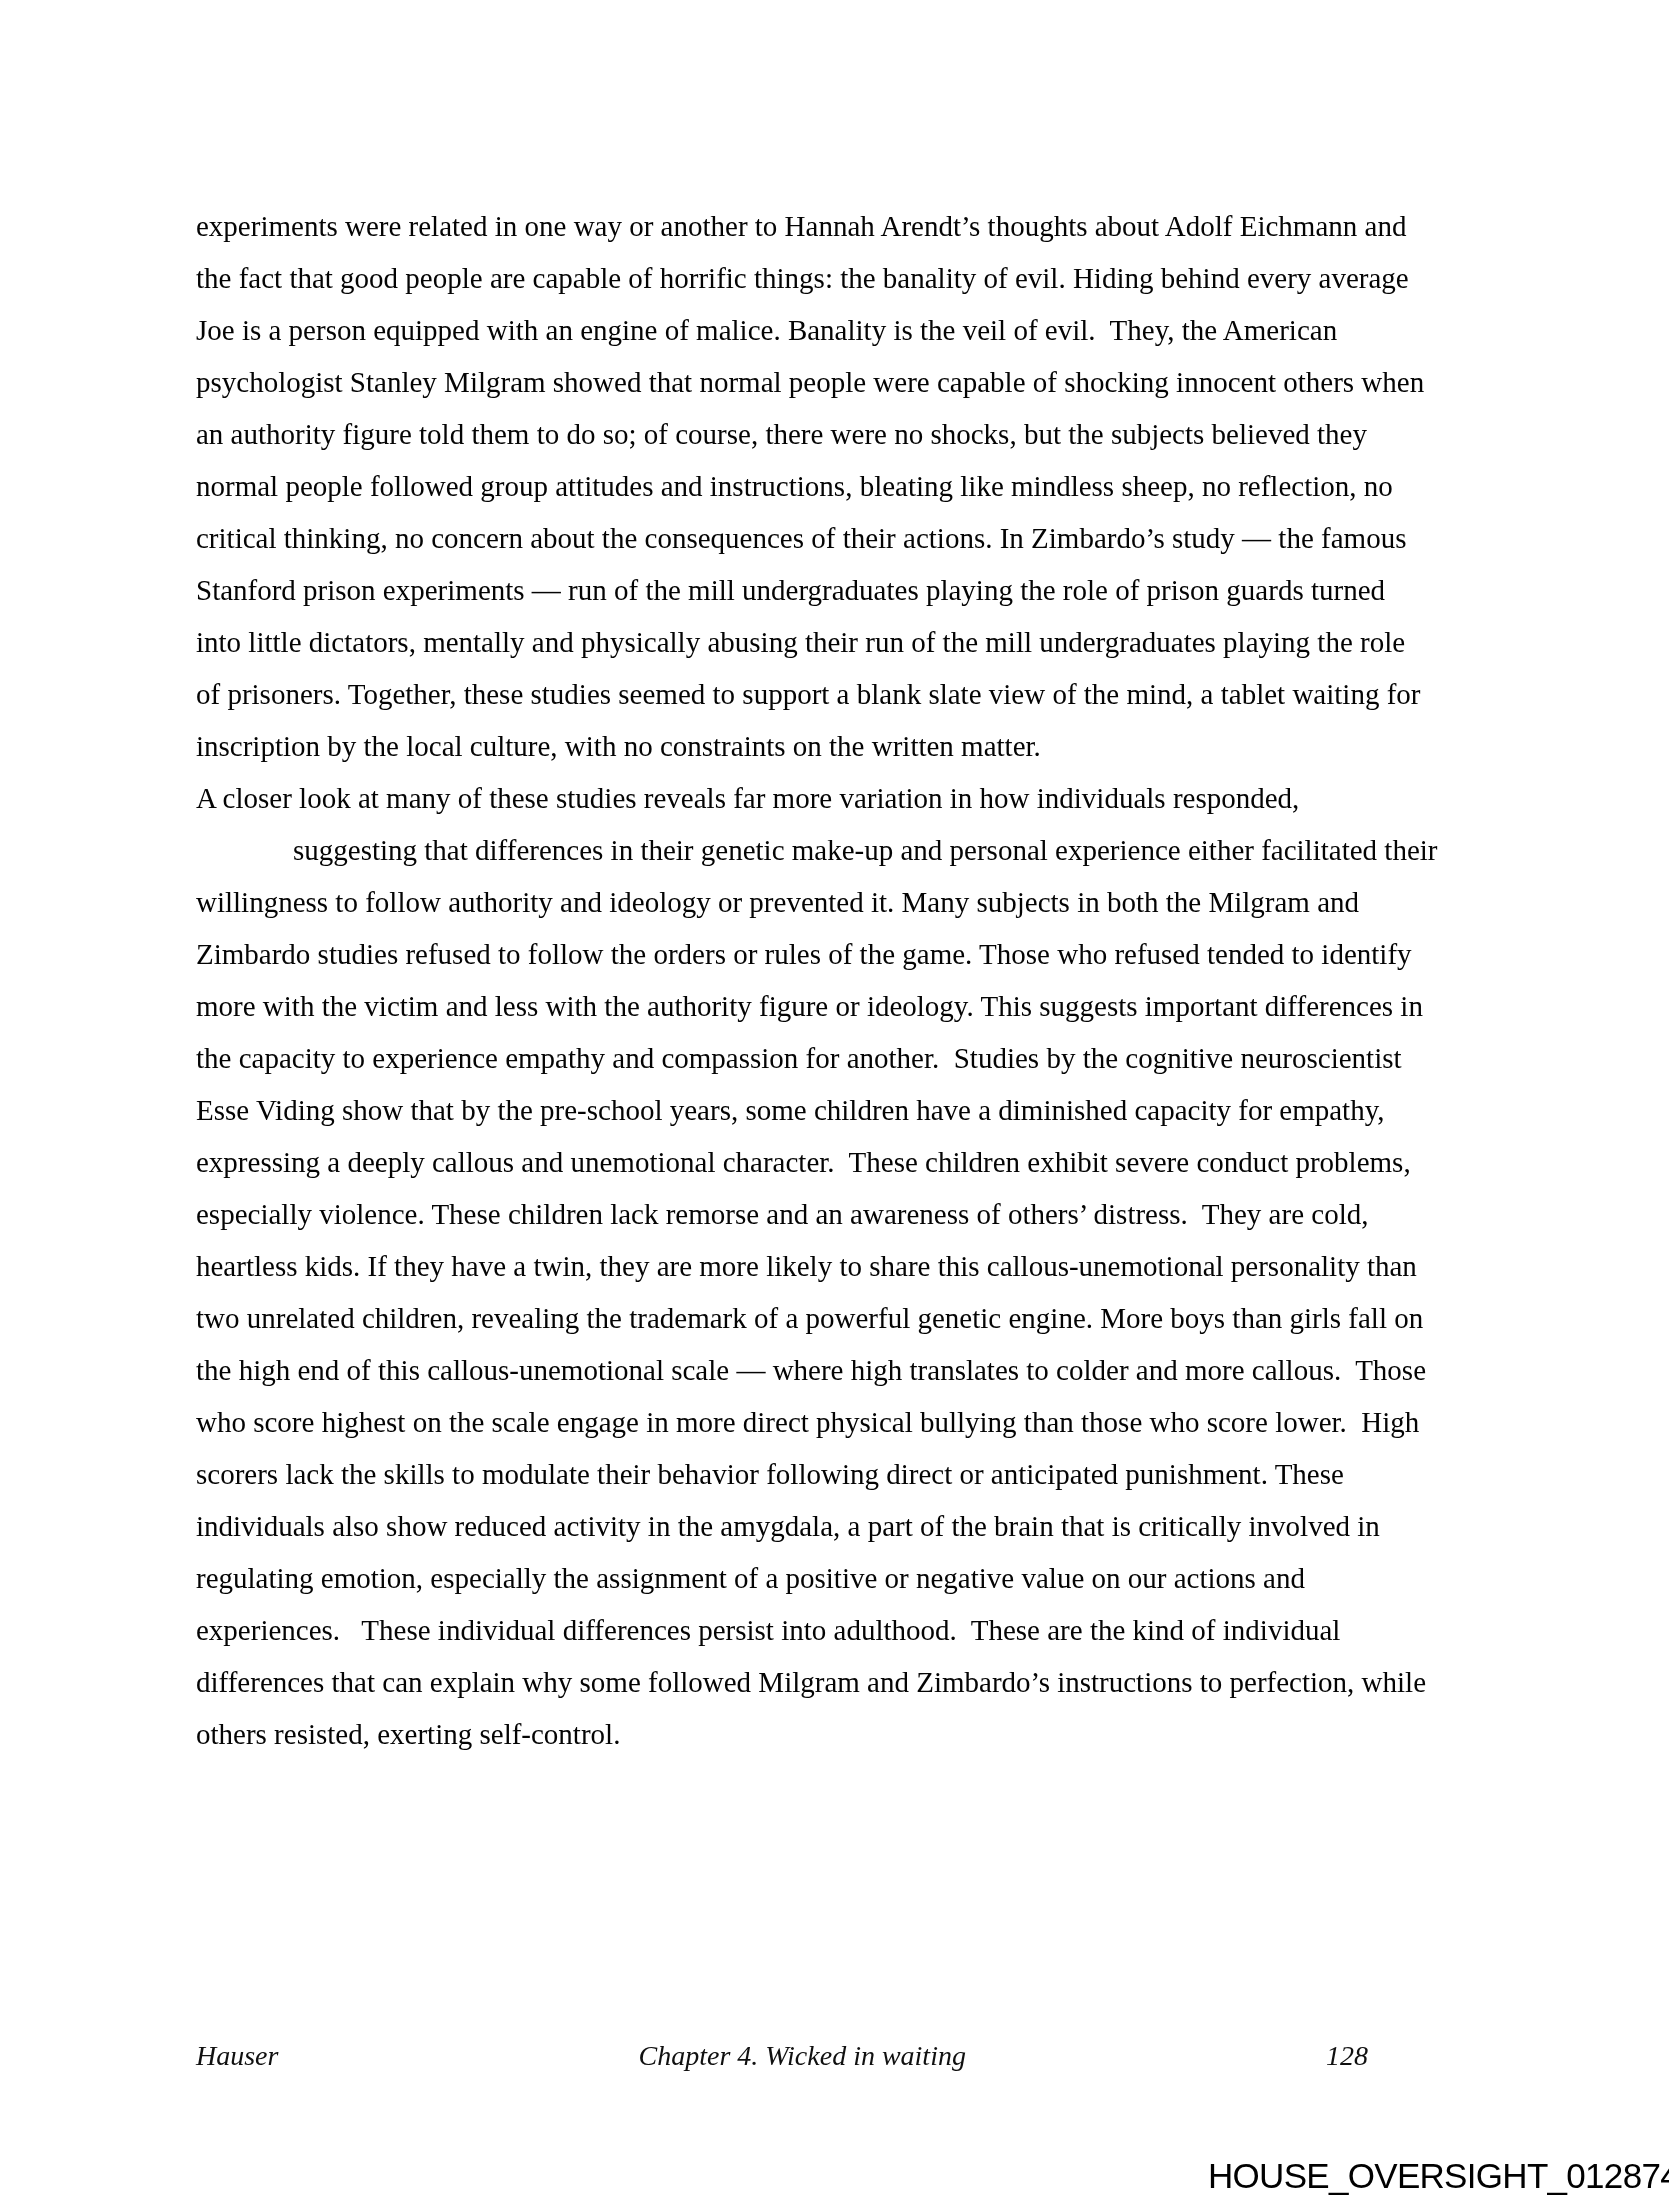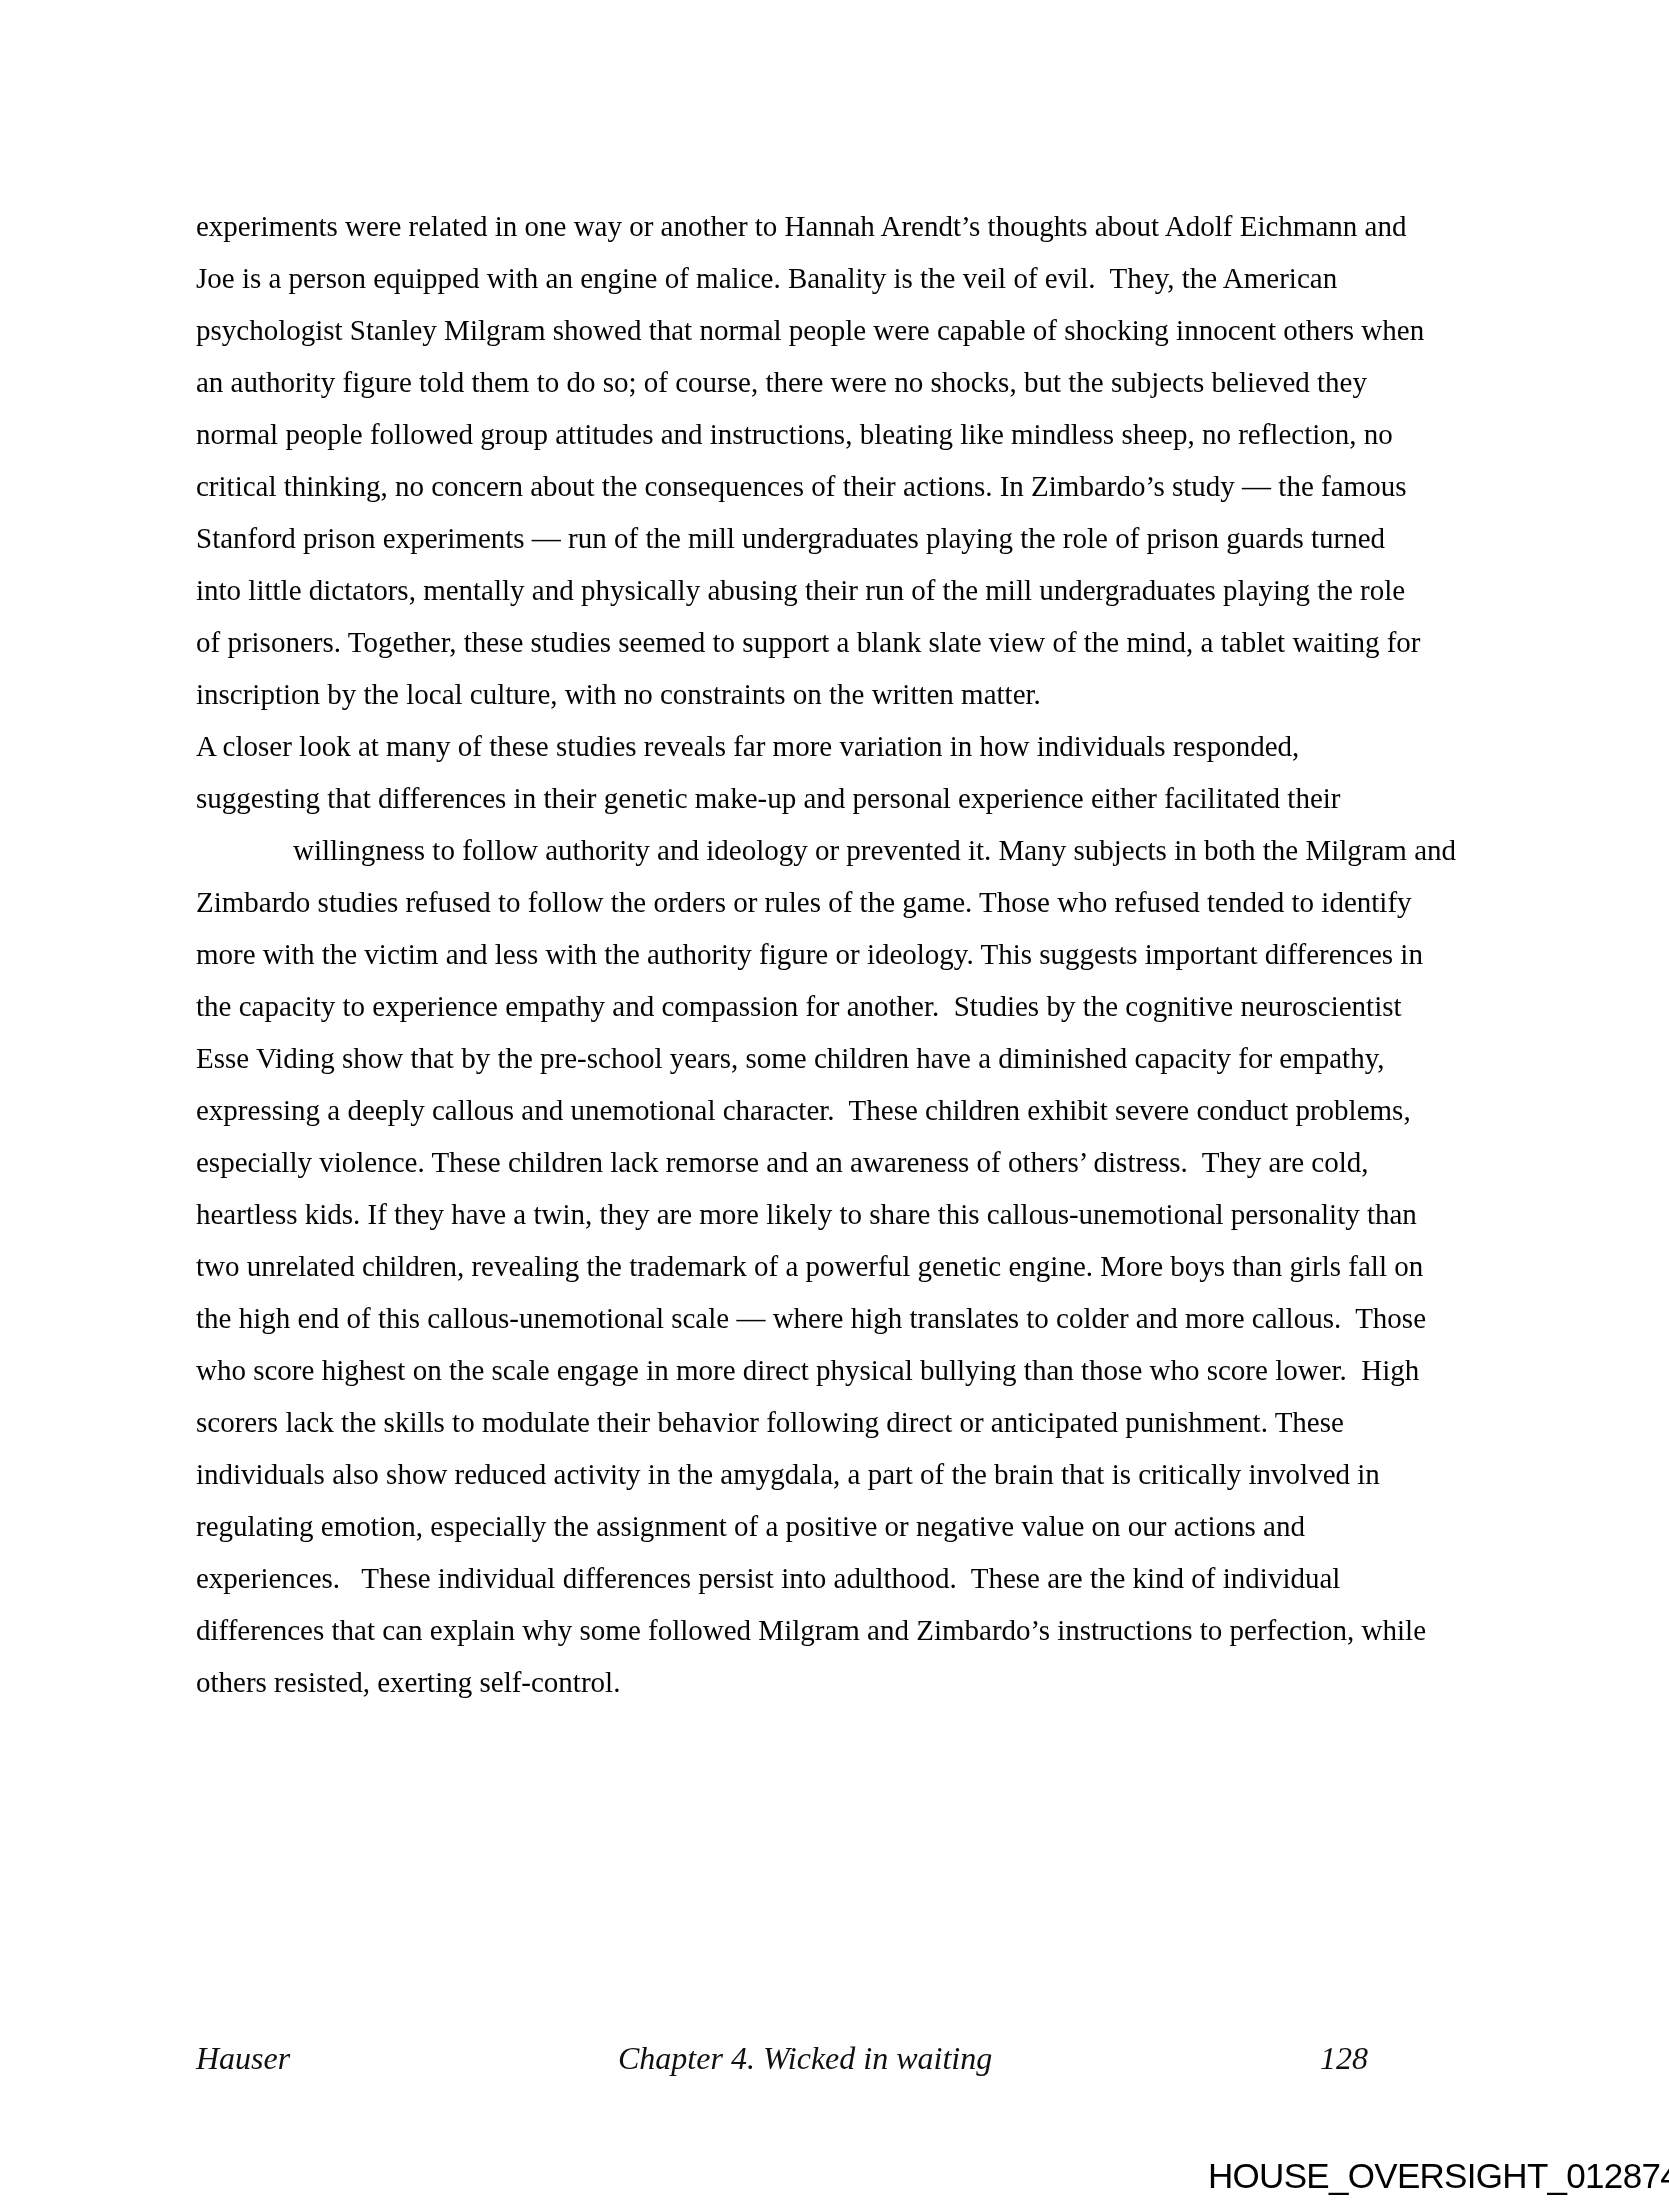--- a/index.html
+++ b/index.html
@@ -29,21 +29,21 @@
   .line:nth-child(13) { text-indent: 97px; }  
   .footer {
     position: absolute;
     left: 196px;
     top: 2040px;
     width: 1172px;
     display: flex;
     justify-content: space-between;
     align-items: baseline;
     font-style: italic;
-    font-size: 32px;
+    font-size: 28px;
     color: #101010;
   }
   .footer .center { text-align: right; }
   .stamp {
     position: absolute;
     left: 1208px;
     top: 2156px;
     font-family: "Liberation Sans", sans-serif;
     font-size: 35px;
     letter-spacing: -0.7px;
@@ -51,20 +51,21 @@
     white-space: pre;
   }
 </style>
 </head>
 <body>
 
 <div class="page">
 
   <div class="body-text">
       <div class="line">experiments were related in one way or another to Hannah Arendt’s thoughts about Adolf Eichmann and</div>
+      <div class="line">the fact that good people are capable of horrific things: the banality of evil. Hiding behind every average</div>
       <div class="line">Joe is a person equipped with an engine of malice. Banality is the veil of evil.  They, the American</div>
       <div class="line">psychologist Stanley Milgram showed that normal people were capable of shocking innocent others when</div>
       <div class="line">an authority figure told them to do so; of course, there were no shocks, but the subjects believed they</div>
       <div class="line">normal people followed group attitudes and instructions, bleating like mindless sheep, no reflection, no</div>
       <div class="line">critical thinking, no concern about the consequences of their actions. In Zimbardo’s study — the famous</div>
       <div class="line">Stanford prison experiments — run of the mill undergraduates playing the role of prison guards turned</div>
       <div class="line">into little dictators, mentally and physically abusing their run of the mill undergraduates playing the role</div>
       <div class="line">of prisoners. Together, these studies seemed to support a blank slate view of the mind, a tablet waiting for</div>
       <div class="line">inscription by the local culture, with no constraints on the written matter.</div>
       <div class="line">A closer look at many of these studies reveals far more variation in how individuals responded,</div>

